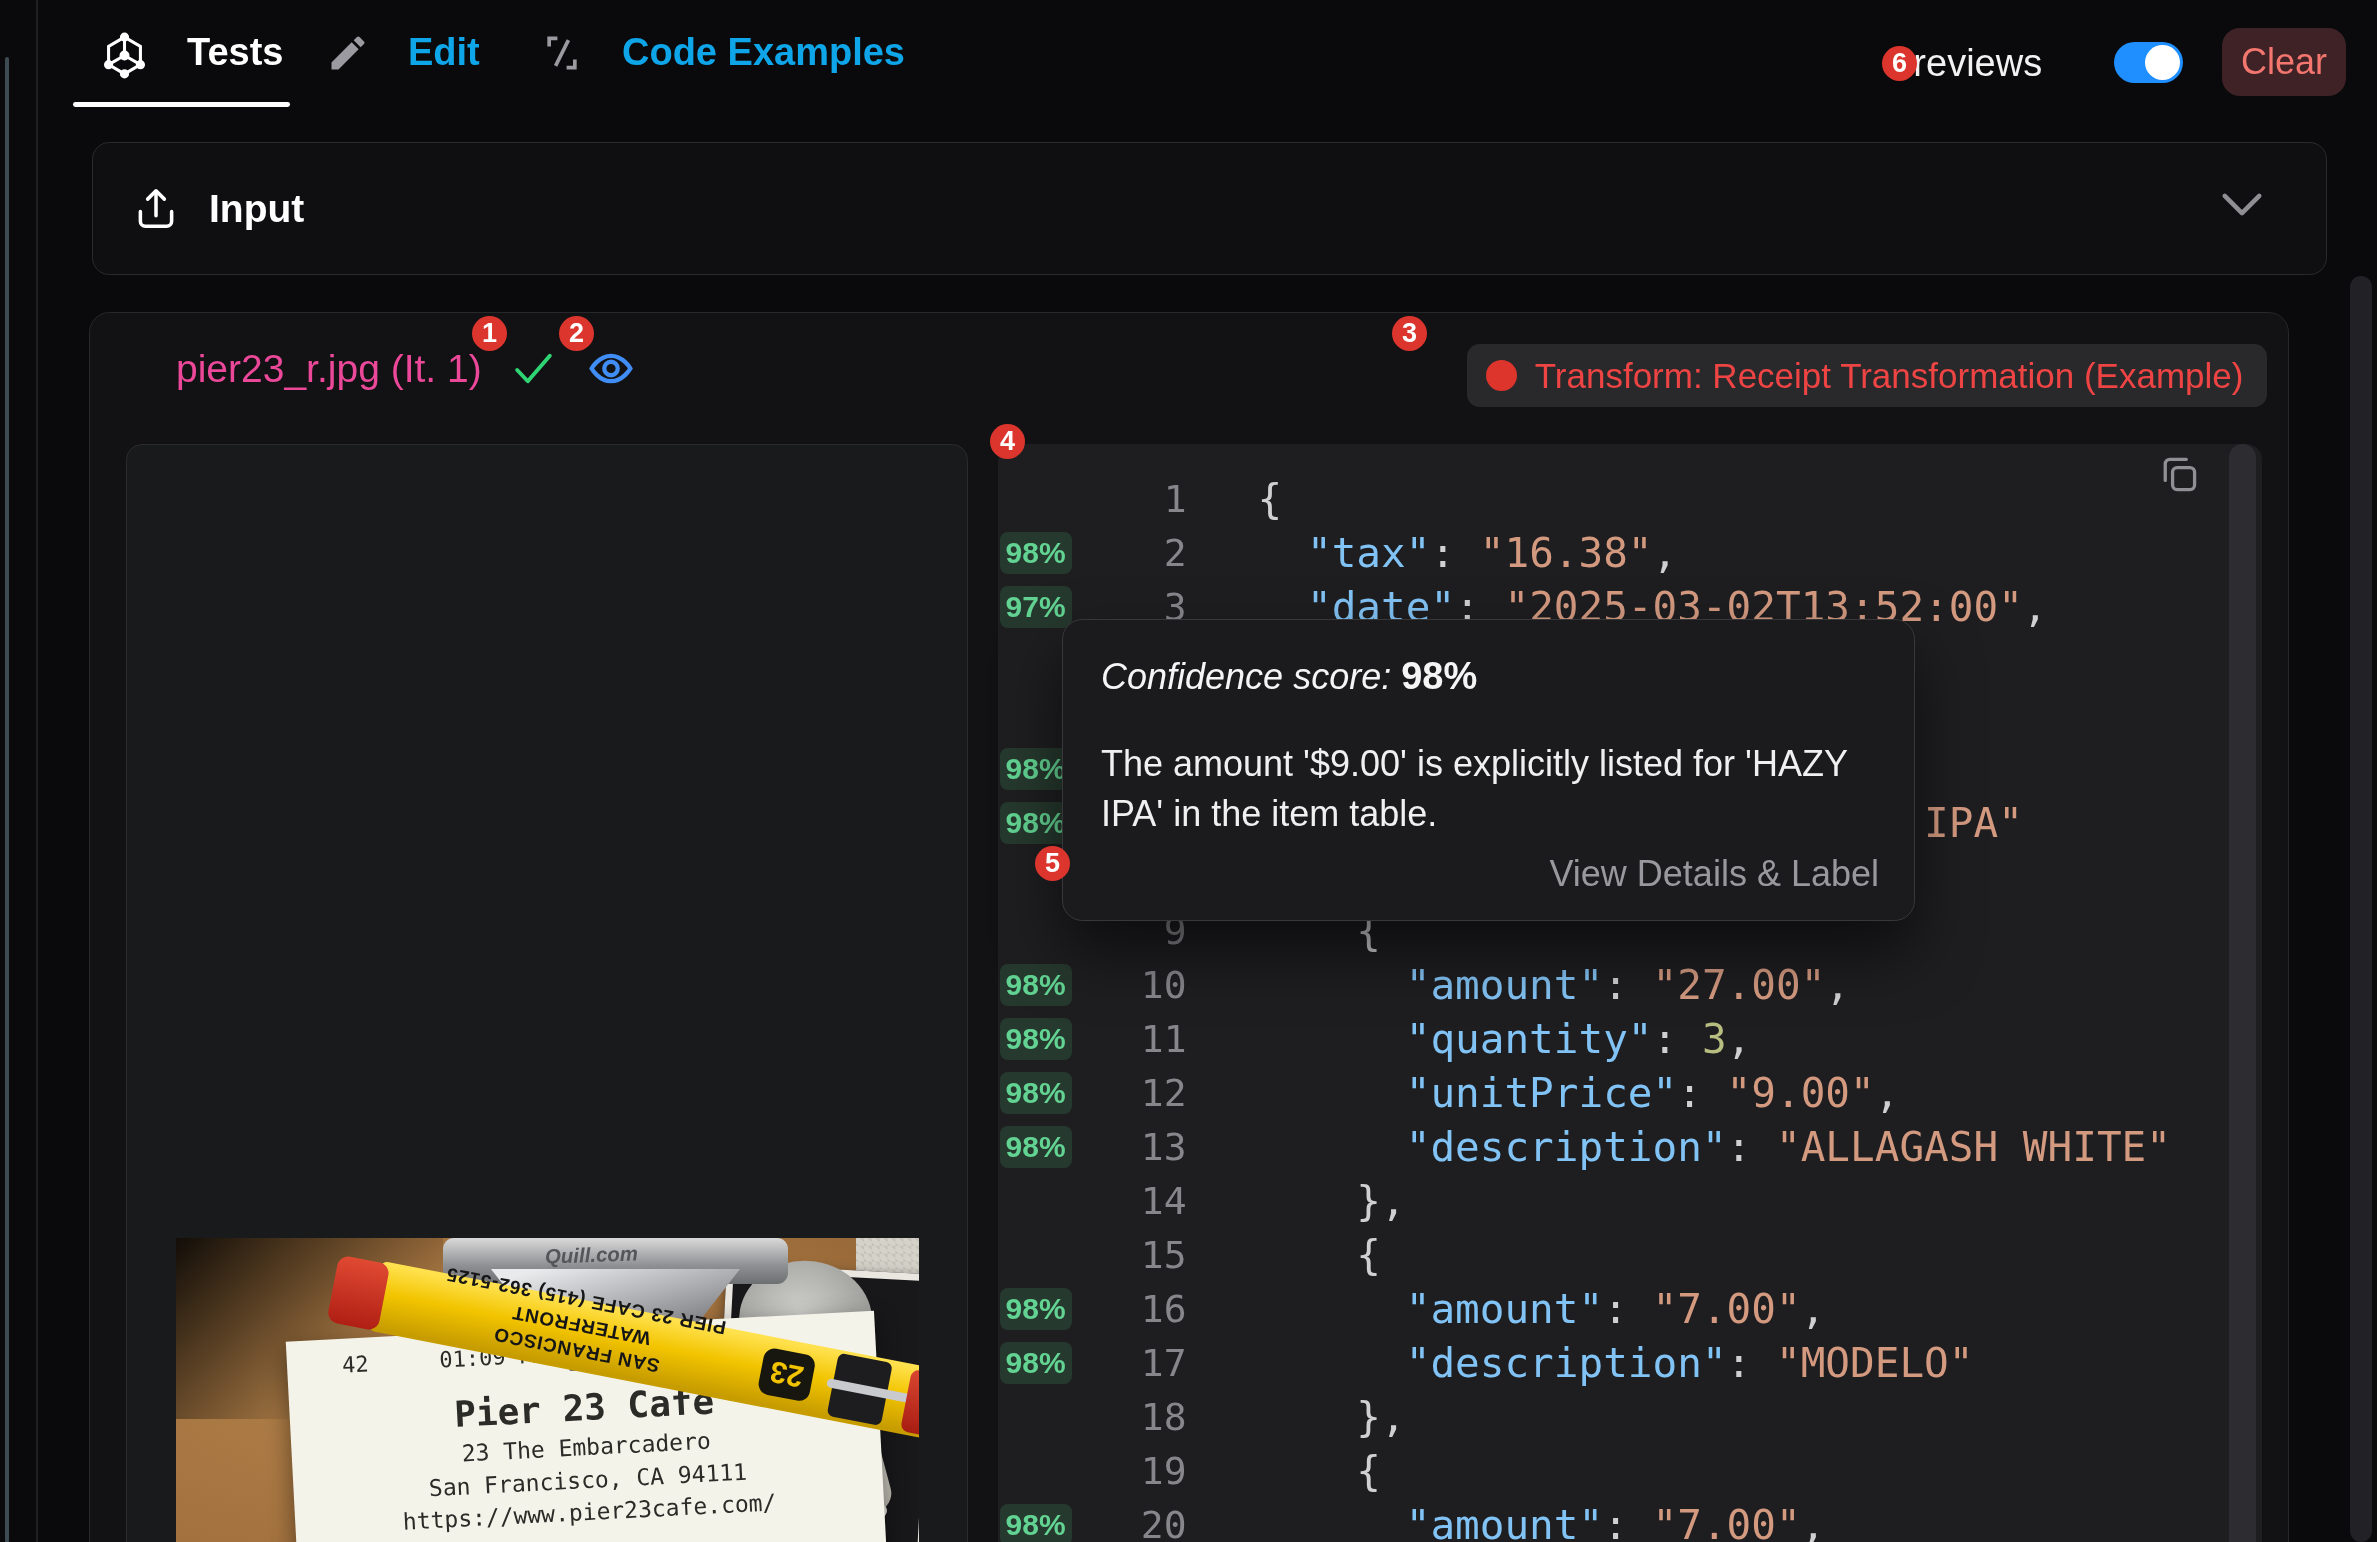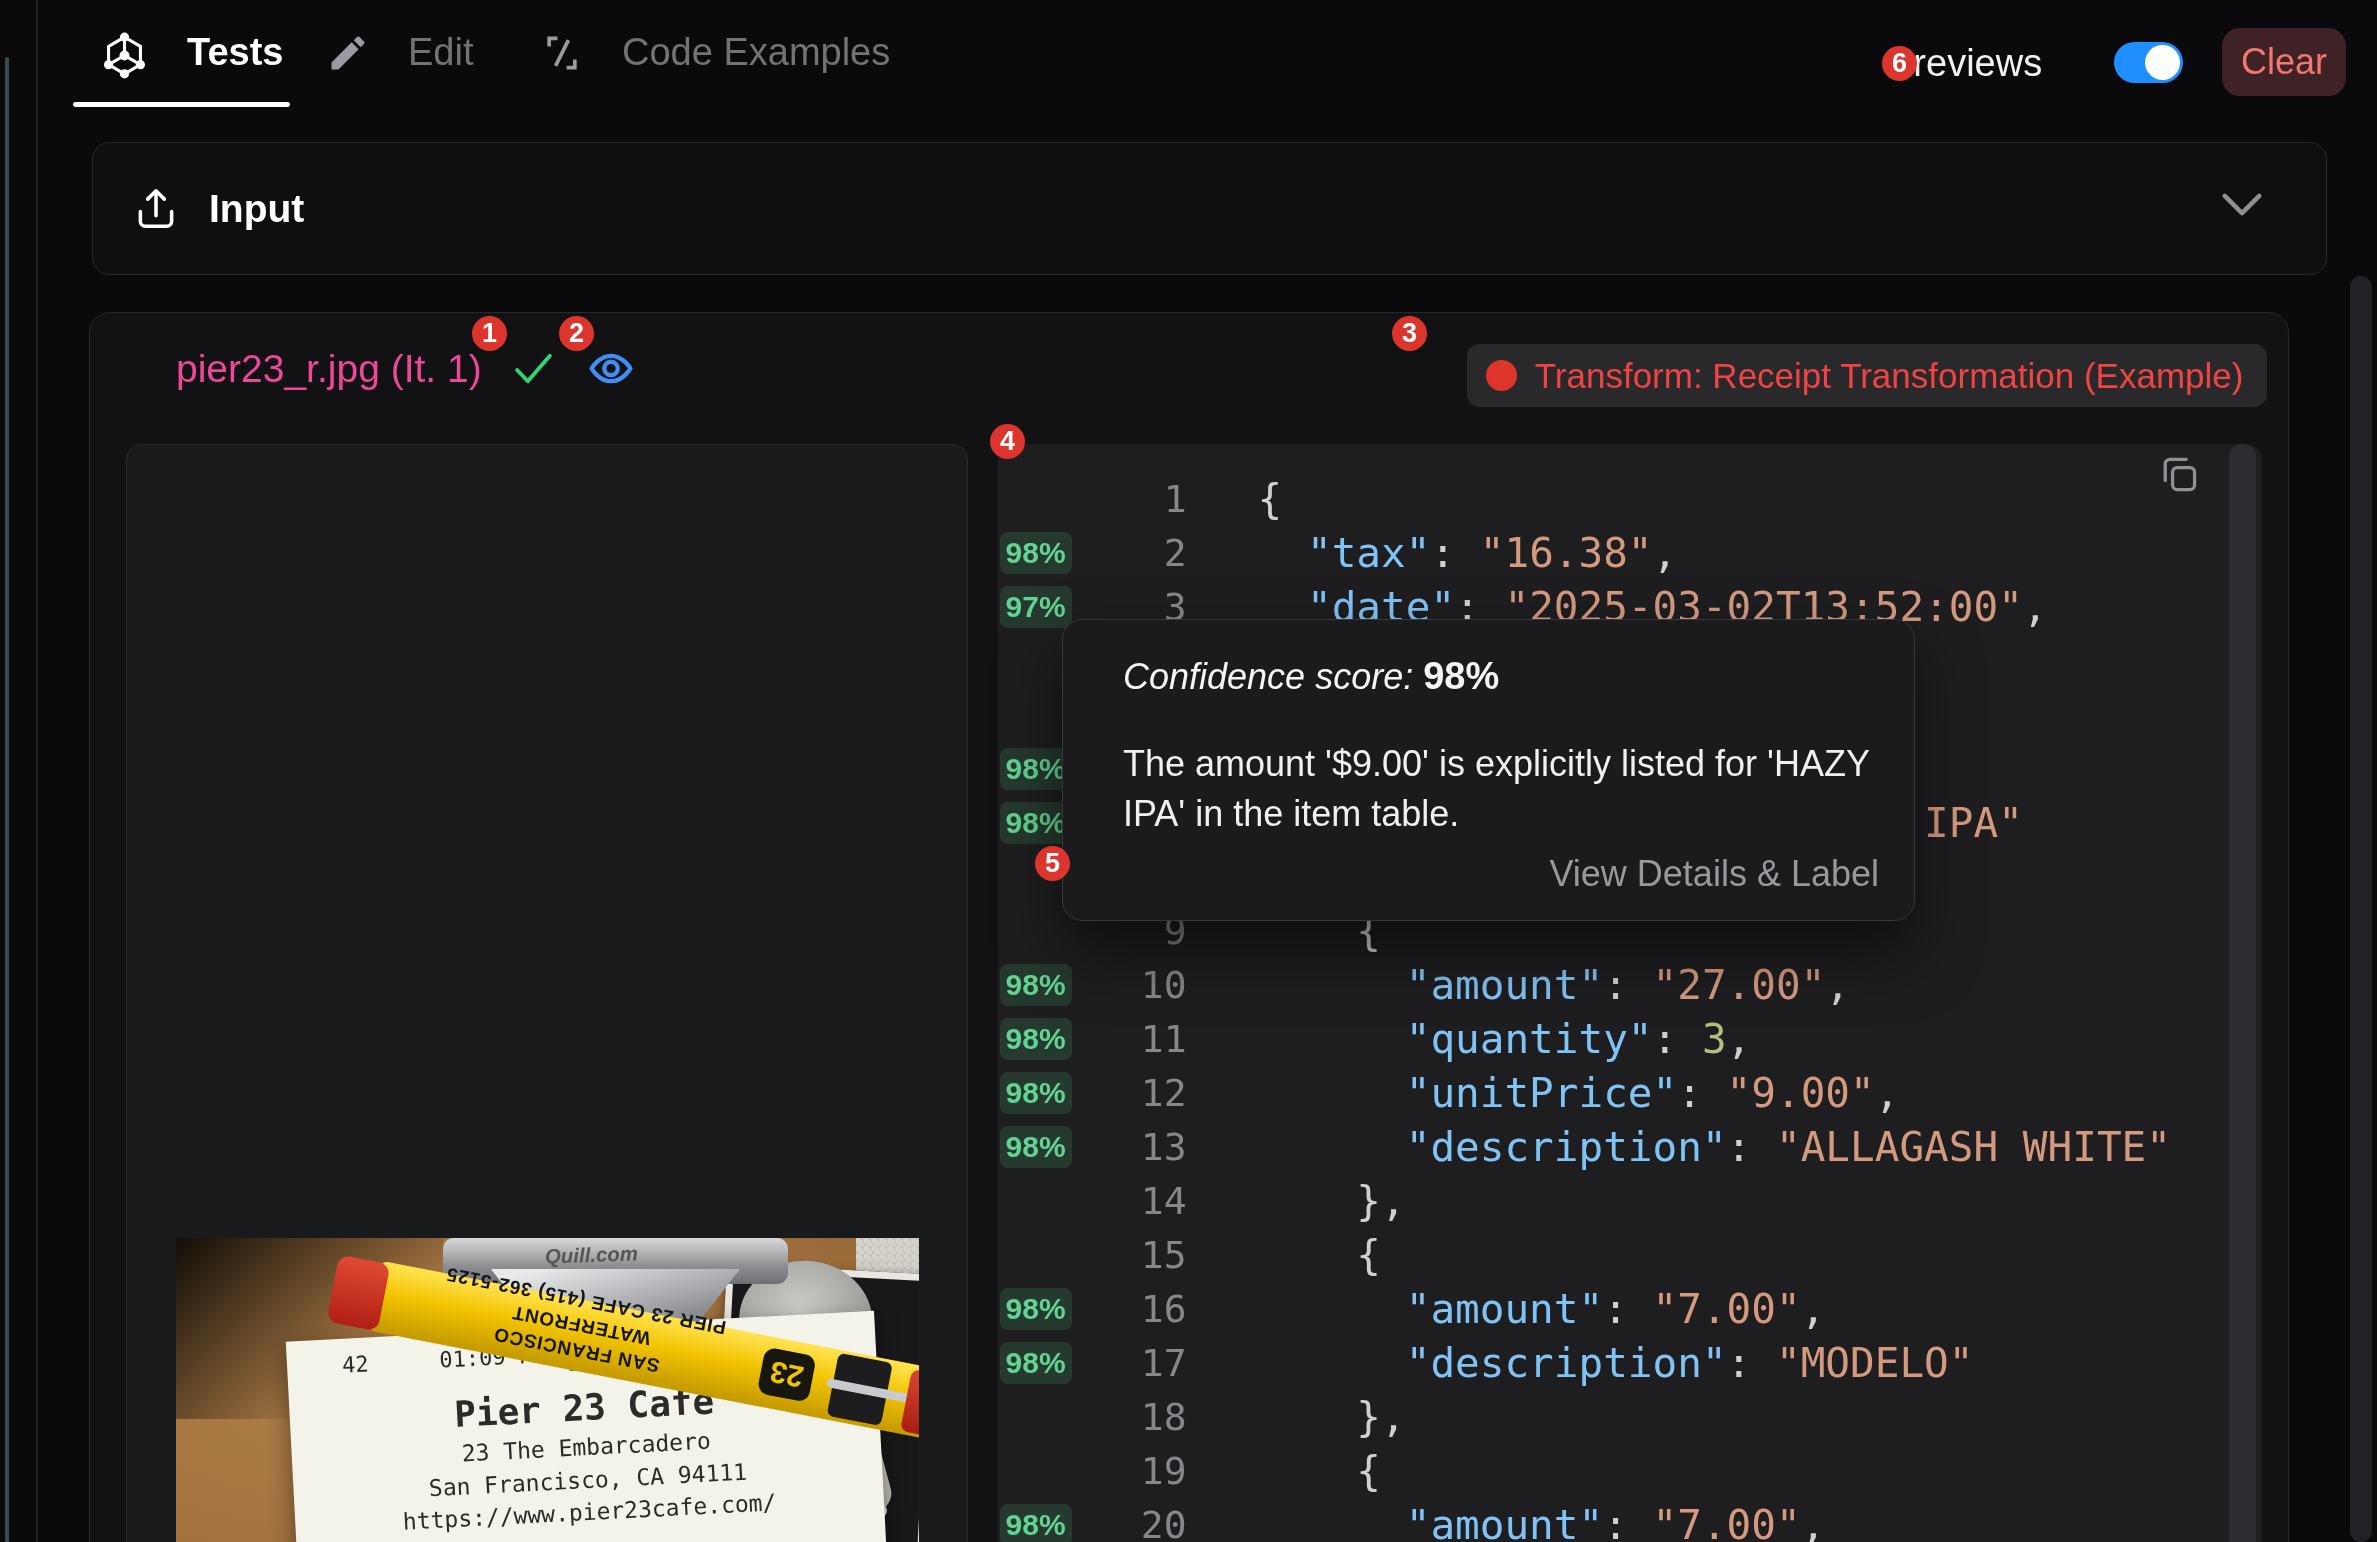--- a/index.html
+++ b/index.html
@@ -7,21 +7,21 @@
     font-family:"Liberation Sans", sans-serif; color:#ececee; }
   .abs { position:absolute; }
 
   
   #left-accent { left:4.7px; top:57px; width:3.9px; height:1486px; background:#3d4c53; border-radius:2.4px; }
   #left-divider { left:36px; top:0; width:1.6px; height:1542px; background:#1f1f22; }
   #page-scrollthumb { right:4.7px; top:276px; width:22px; height:1266px; background:#222226; border-radius:11px; }
 
   
   .tab { display:flex; align-items:flex-start; gap:38px; top:31px; height:66px; cursor:pointer; }
-  .tab .label { font-size:38px; font-weight:400; color:#737373; }
+  .tab .label { font-size:38px; font-weight:700; color:#0ea5e9; }
   .tab.active .label { color:#ffffff; font-weight:700; }
   #tab-underline { left:73px; top:102px; width:217px; height:4.7px; background:#ffffff; border-radius:2.4px; }
   .tab svg { display:block; }
 
   
   .nbadge { width:35px; height:35px; border-radius:50%; background:#db352d; color:#fff;
     font-size:27px; font-weight:700; display:flex; align-items:center; justify-content:center; z-index:40; }
   #previews-label { left:1888px; top:42px; font-size:38px; color:#f2f2f2; }
   #previews-toggle { left:2114px; top:42px; width:69px; height:41px; border-radius:20.4px; background:#1f8fff; }
   #previews-toggle .knob { position:absolute; right:3.1px; top:3.1px; width:35px; height:35px; border-radius:50%; background:#fff; }
@@ -118,21 +118,21 @@
   .code-text { margin-left:71px; font-family:"DejaVu Sans Mono", monospace; font-size:41px;
     white-space:pre; }
   .tk-key { color:#82c3f5; }
   .tk-str { color:#d49a80; }
   .tk-num { color:#b8bd80; }
   .tk-punct { color:#d0d0d2; }
 
   
   #tooltip { left:1062px; top:619px; width:853px; height:302px; background:#1b1b1e;
     border:1.6px solid #38383b; border-radius:20.4px; z-index:30;
-    box-shadow:0 31px 63px rgba(0,0,0,.55); padding:35px 60px; }
+    box-shadow:0 31px 63px rgba(0,0,0,.55); padding:35px 38px; }
   #tooltip .t-title { font-size:36px; color:#f5f5f5; }
   #tooltip .t-title .it { font-style:italic; }
   #tooltip .t-title .score { font-weight:800; font-size:38px; }
   #tooltip .t-body { margin-top:41px; font-size:36px; line-height:50px; color:#f0f0f0; width:785px; }
   #tooltip .t-action { position:absolute; right:35px; bottom:25px; font-size:36px; color:#98989d; }
 
   svg { display:block; }
 </style>
 </head>
 <body>

